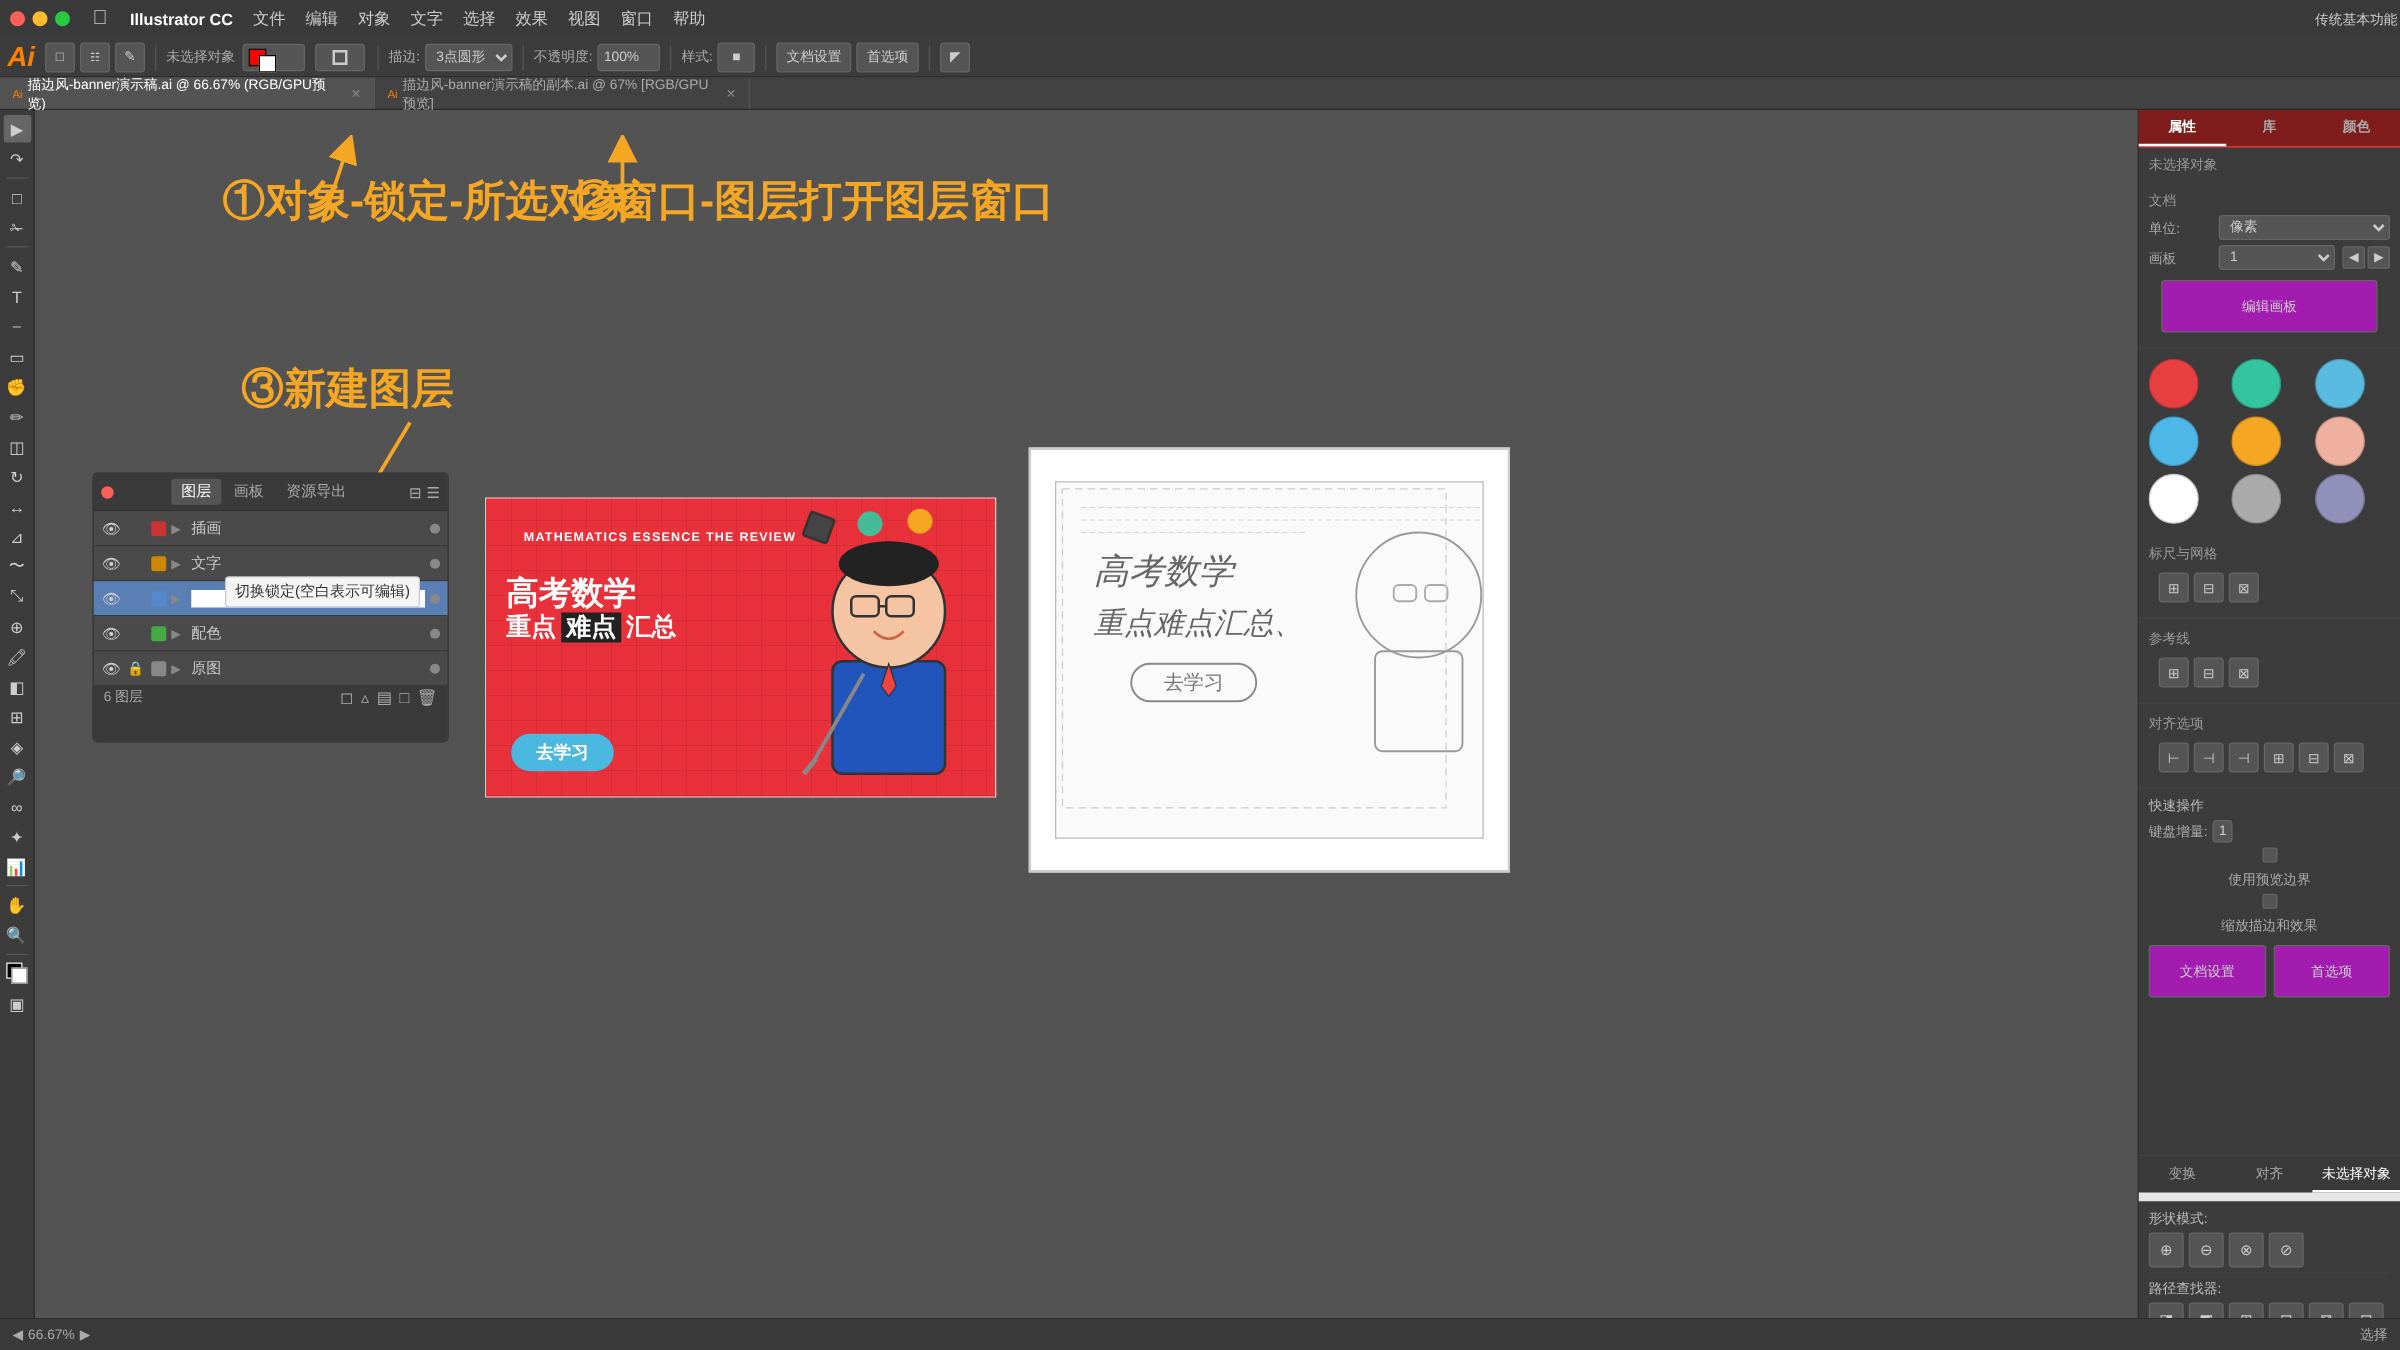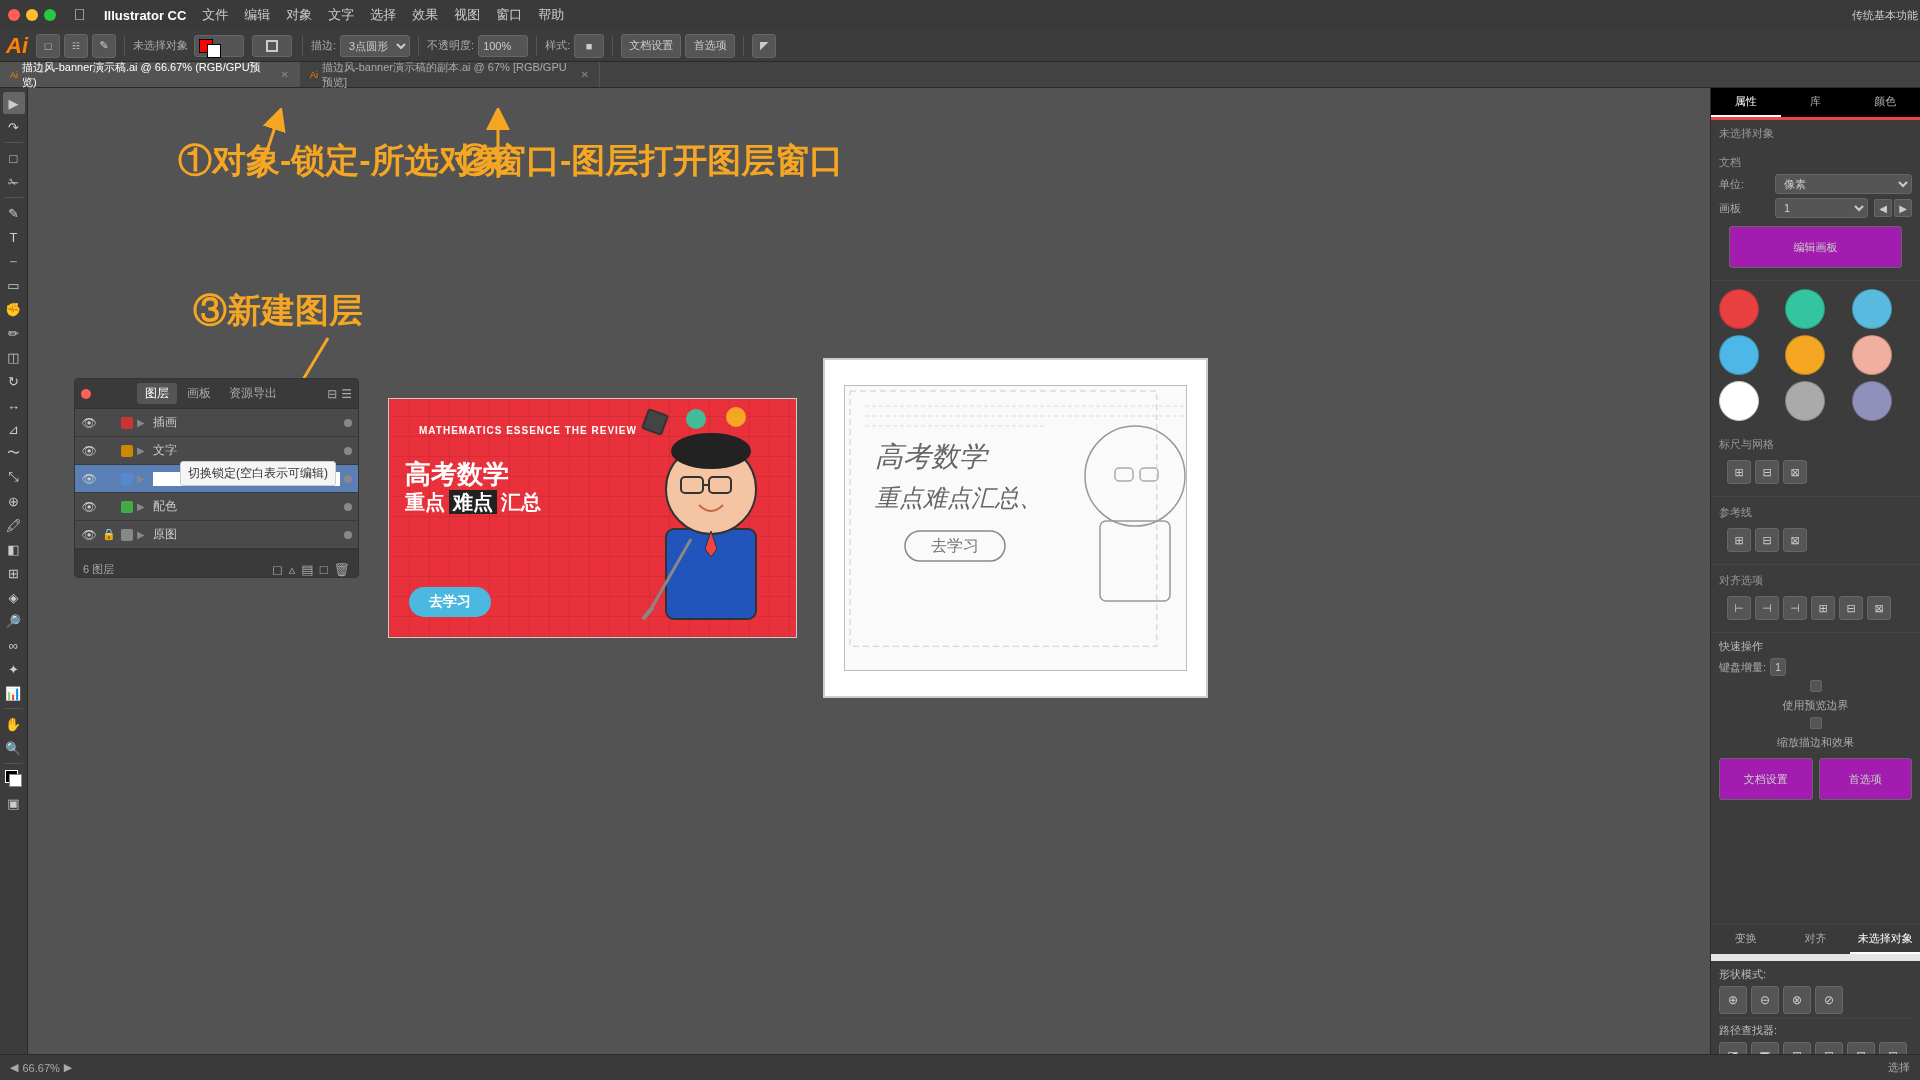--- a/index.html
+++ b/index.html
@@ -98,21 +98,21 @@
       font-size: 12px; color: #ccc; border-bottom: 1px solid #3a3a3a; cursor: pointer;
     }
     .layer-row.active { background: #5a7fb5; }
     .layer-eye { width: 16px; text-align: center; font-size: 12px; }
     .layer-lock { width: 16px; text-align: center; font-size: 11px; }
     .layer-color { width: 12px; height: 12px; border-radius: 2px; flex-shrink: 0; }
     .layer-name { flex: 1; overflow: hidden; text-overflow: ellipsis; white-space: nowrap; }
     .layer-dot { width: 8px; height: 8px; border-radius: 50%; background: #888; flex-shrink: 0; }
     .layer-expand { width: 12px; font-size: 10px; color: #888; }
     #layer-footer {
-      display: flex; align-items: flex-end; height: 28px; padding: 0 8px; background: #3a3a3a;
+      display: flex; align-items: flex-start; height: 44px; padding: 0 8px; background: #3a3a3a;
       border-top: 1px solid #333; gap: 6px; border-radius: 0 0 4px 4px;
     }
     .lf-btn { color: #aaa; font-size: 13px; cursor: pointer; }
     .lf-label { color: #aaa; font-size: 11px; }
 
     
     #tooltip {
       position: absolute; left: 104px; top: 370px; background: #f5f5f5; border: 1px solid #ccc;
       padding: 4px 8px; font-size: 12px; color: #333; border-radius: 3px; z-index: 20;
       white-space: nowrap;
@@ -154,21 +154,21 @@
       width: 90%; height: 85%; border: 1px solid #bbb; position: relative;
       background: #fafafa;
     }
 
     
     #right-panel {
       width: 210px; background: #3c3c3c; border-left: 1px solid #2a2a2a;
       display: flex; flex-direction: column; flex-shrink: 0;
     }
     #right-panel-tabs {
-      display: flex; background: #000000; border-bottom: 3px solid #ef4444;
+      display: flex; background: #7f1d1d; border-bottom: 1px solid #ef4444; font-weight: bold;
     }
     .rp-tab { flex: 1; text-align: center; padding: 6px 4px; font-size: 11px; color: #aaa; cursor: pointer; }
     .rp-tab.active { color: #fff; border-bottom: 2px solid #fff; }
     .rp-section { padding: 8px; border-bottom: 1px solid #444; }
     .rp-title { font-size: 11px; color: #999; margin-bottom: 4px; }
     .rp-row { display: flex; align-items: center; gap: 6px; margin: 4px 0; }
     .rp-label { font-size: 11px; color: #aaa; width: 50px; flex-shrink: 0; }
     .rp-select {
       flex: 1; background: #555; border: 1px solid #666; color: #ccc;
       font-size: 11px; border-radius: 3px; padding: 2px 4px; outline: none;

